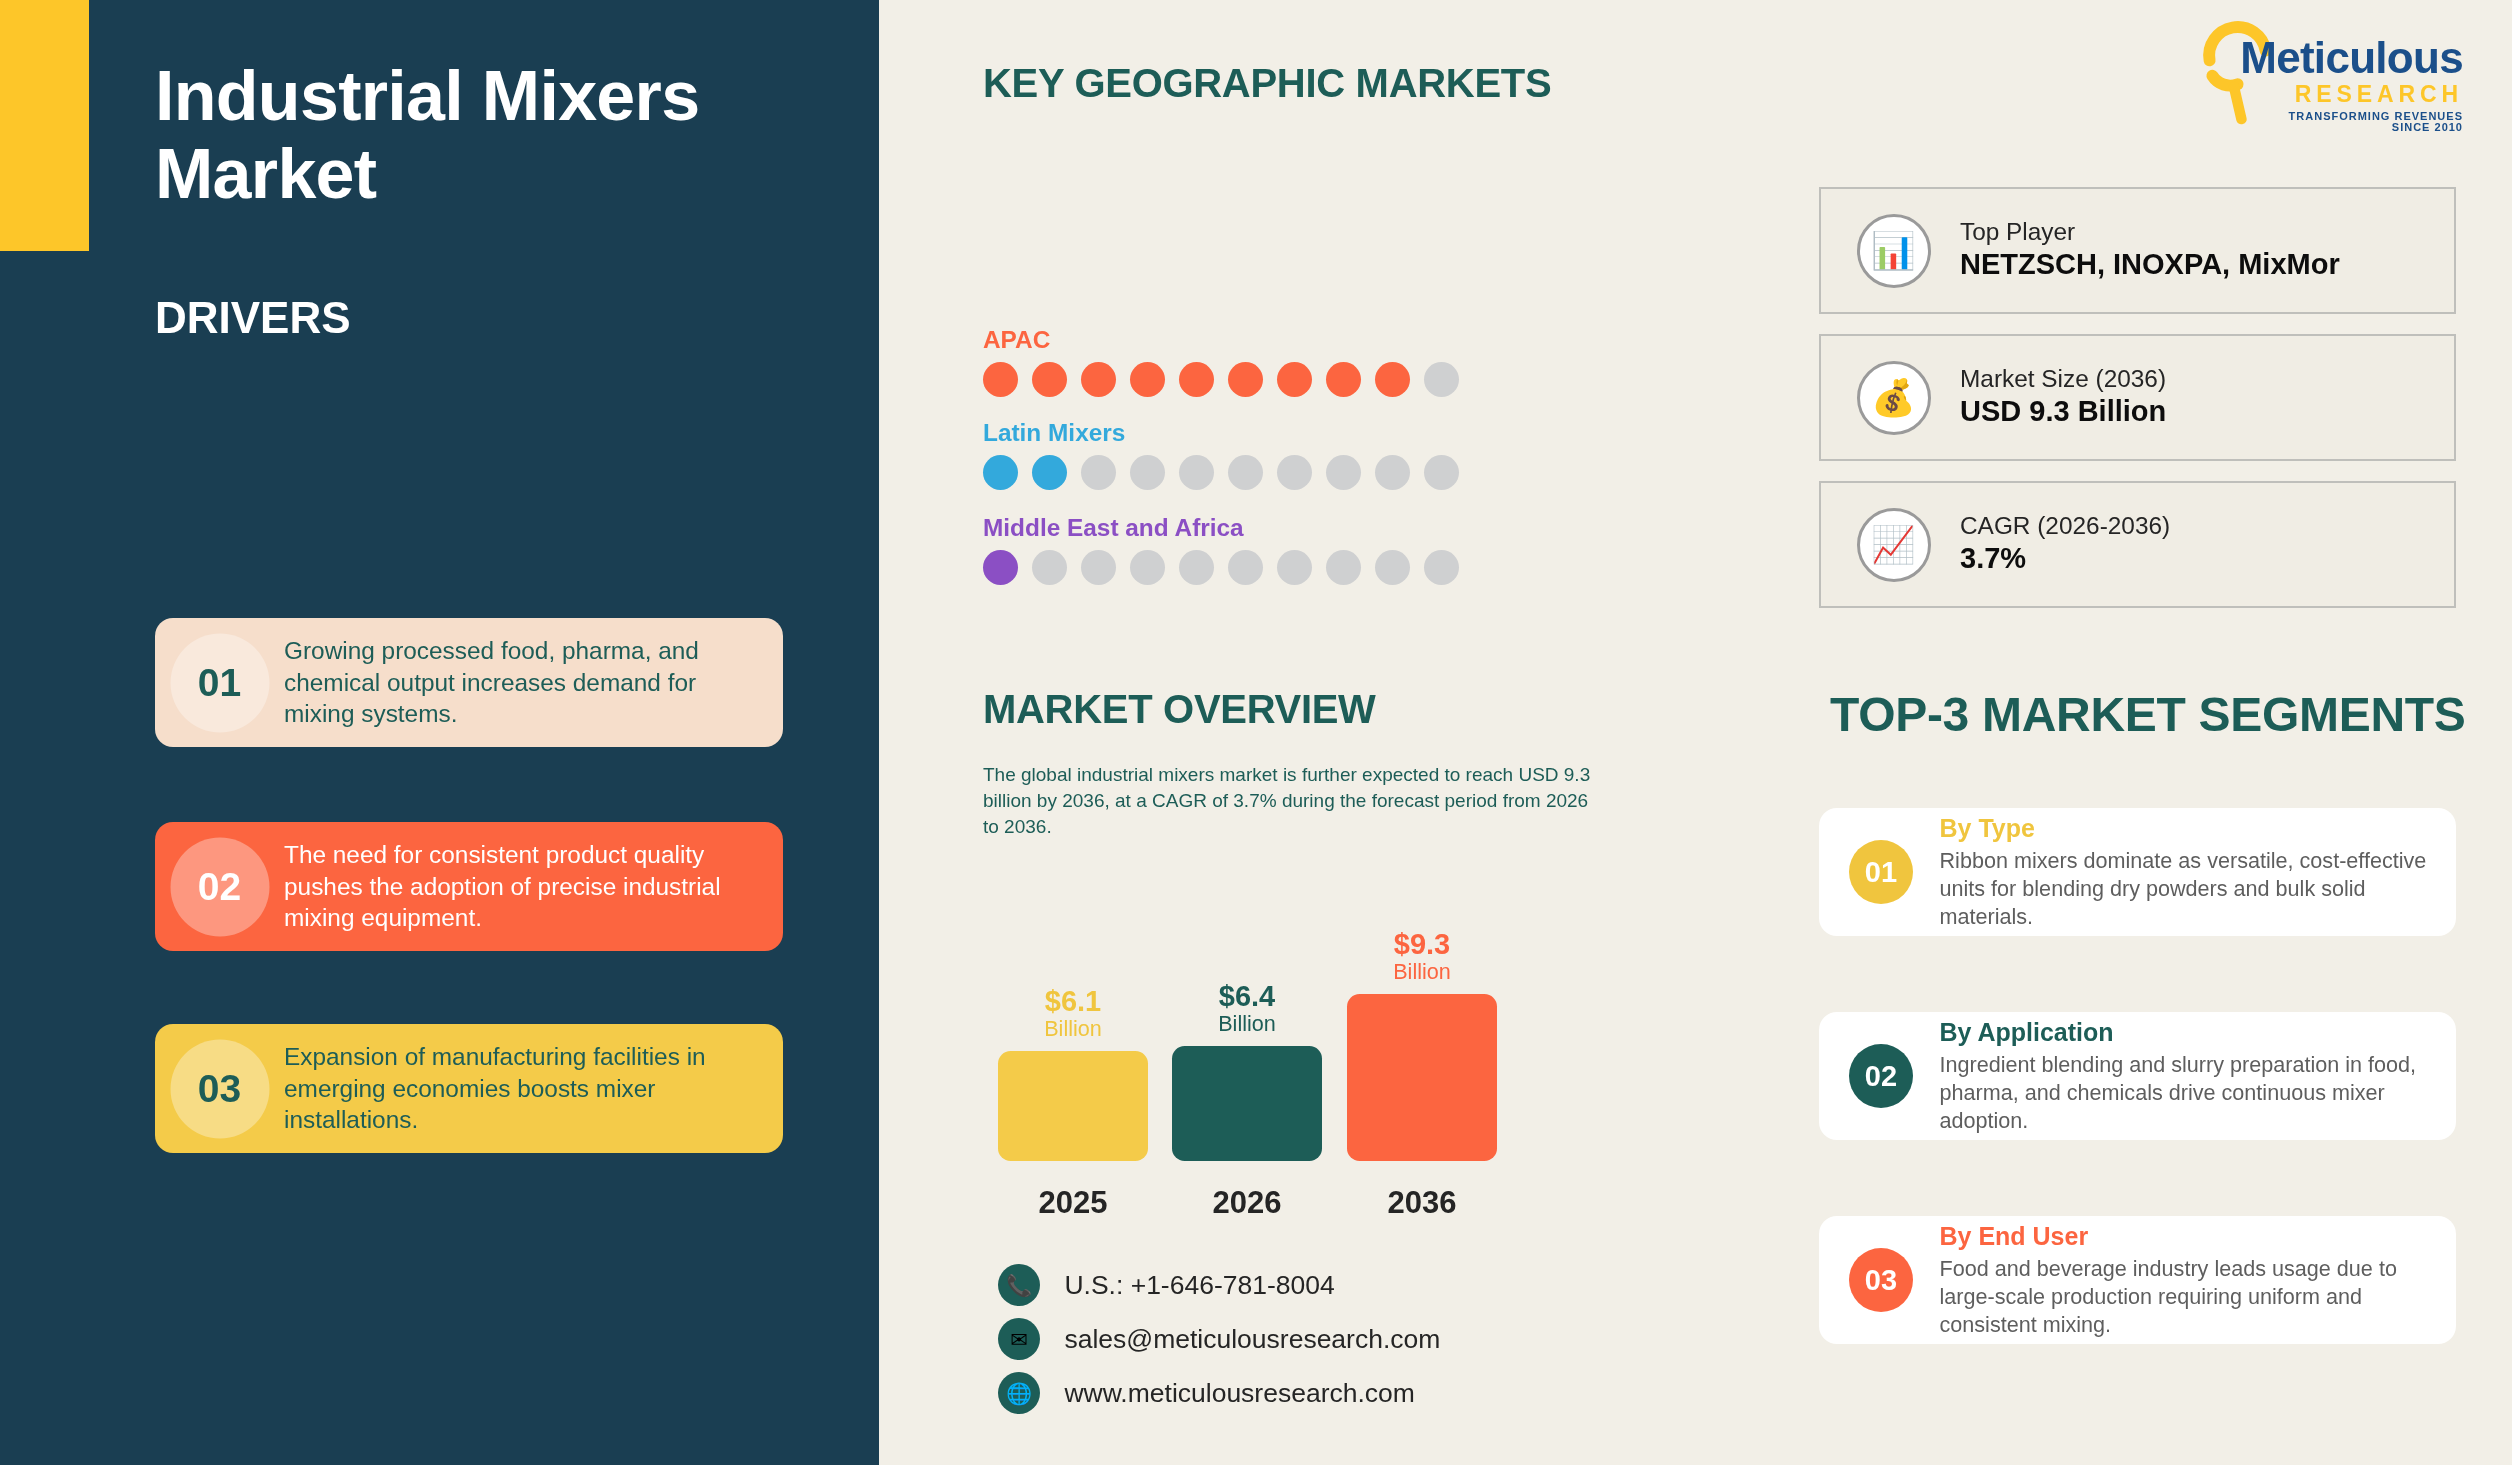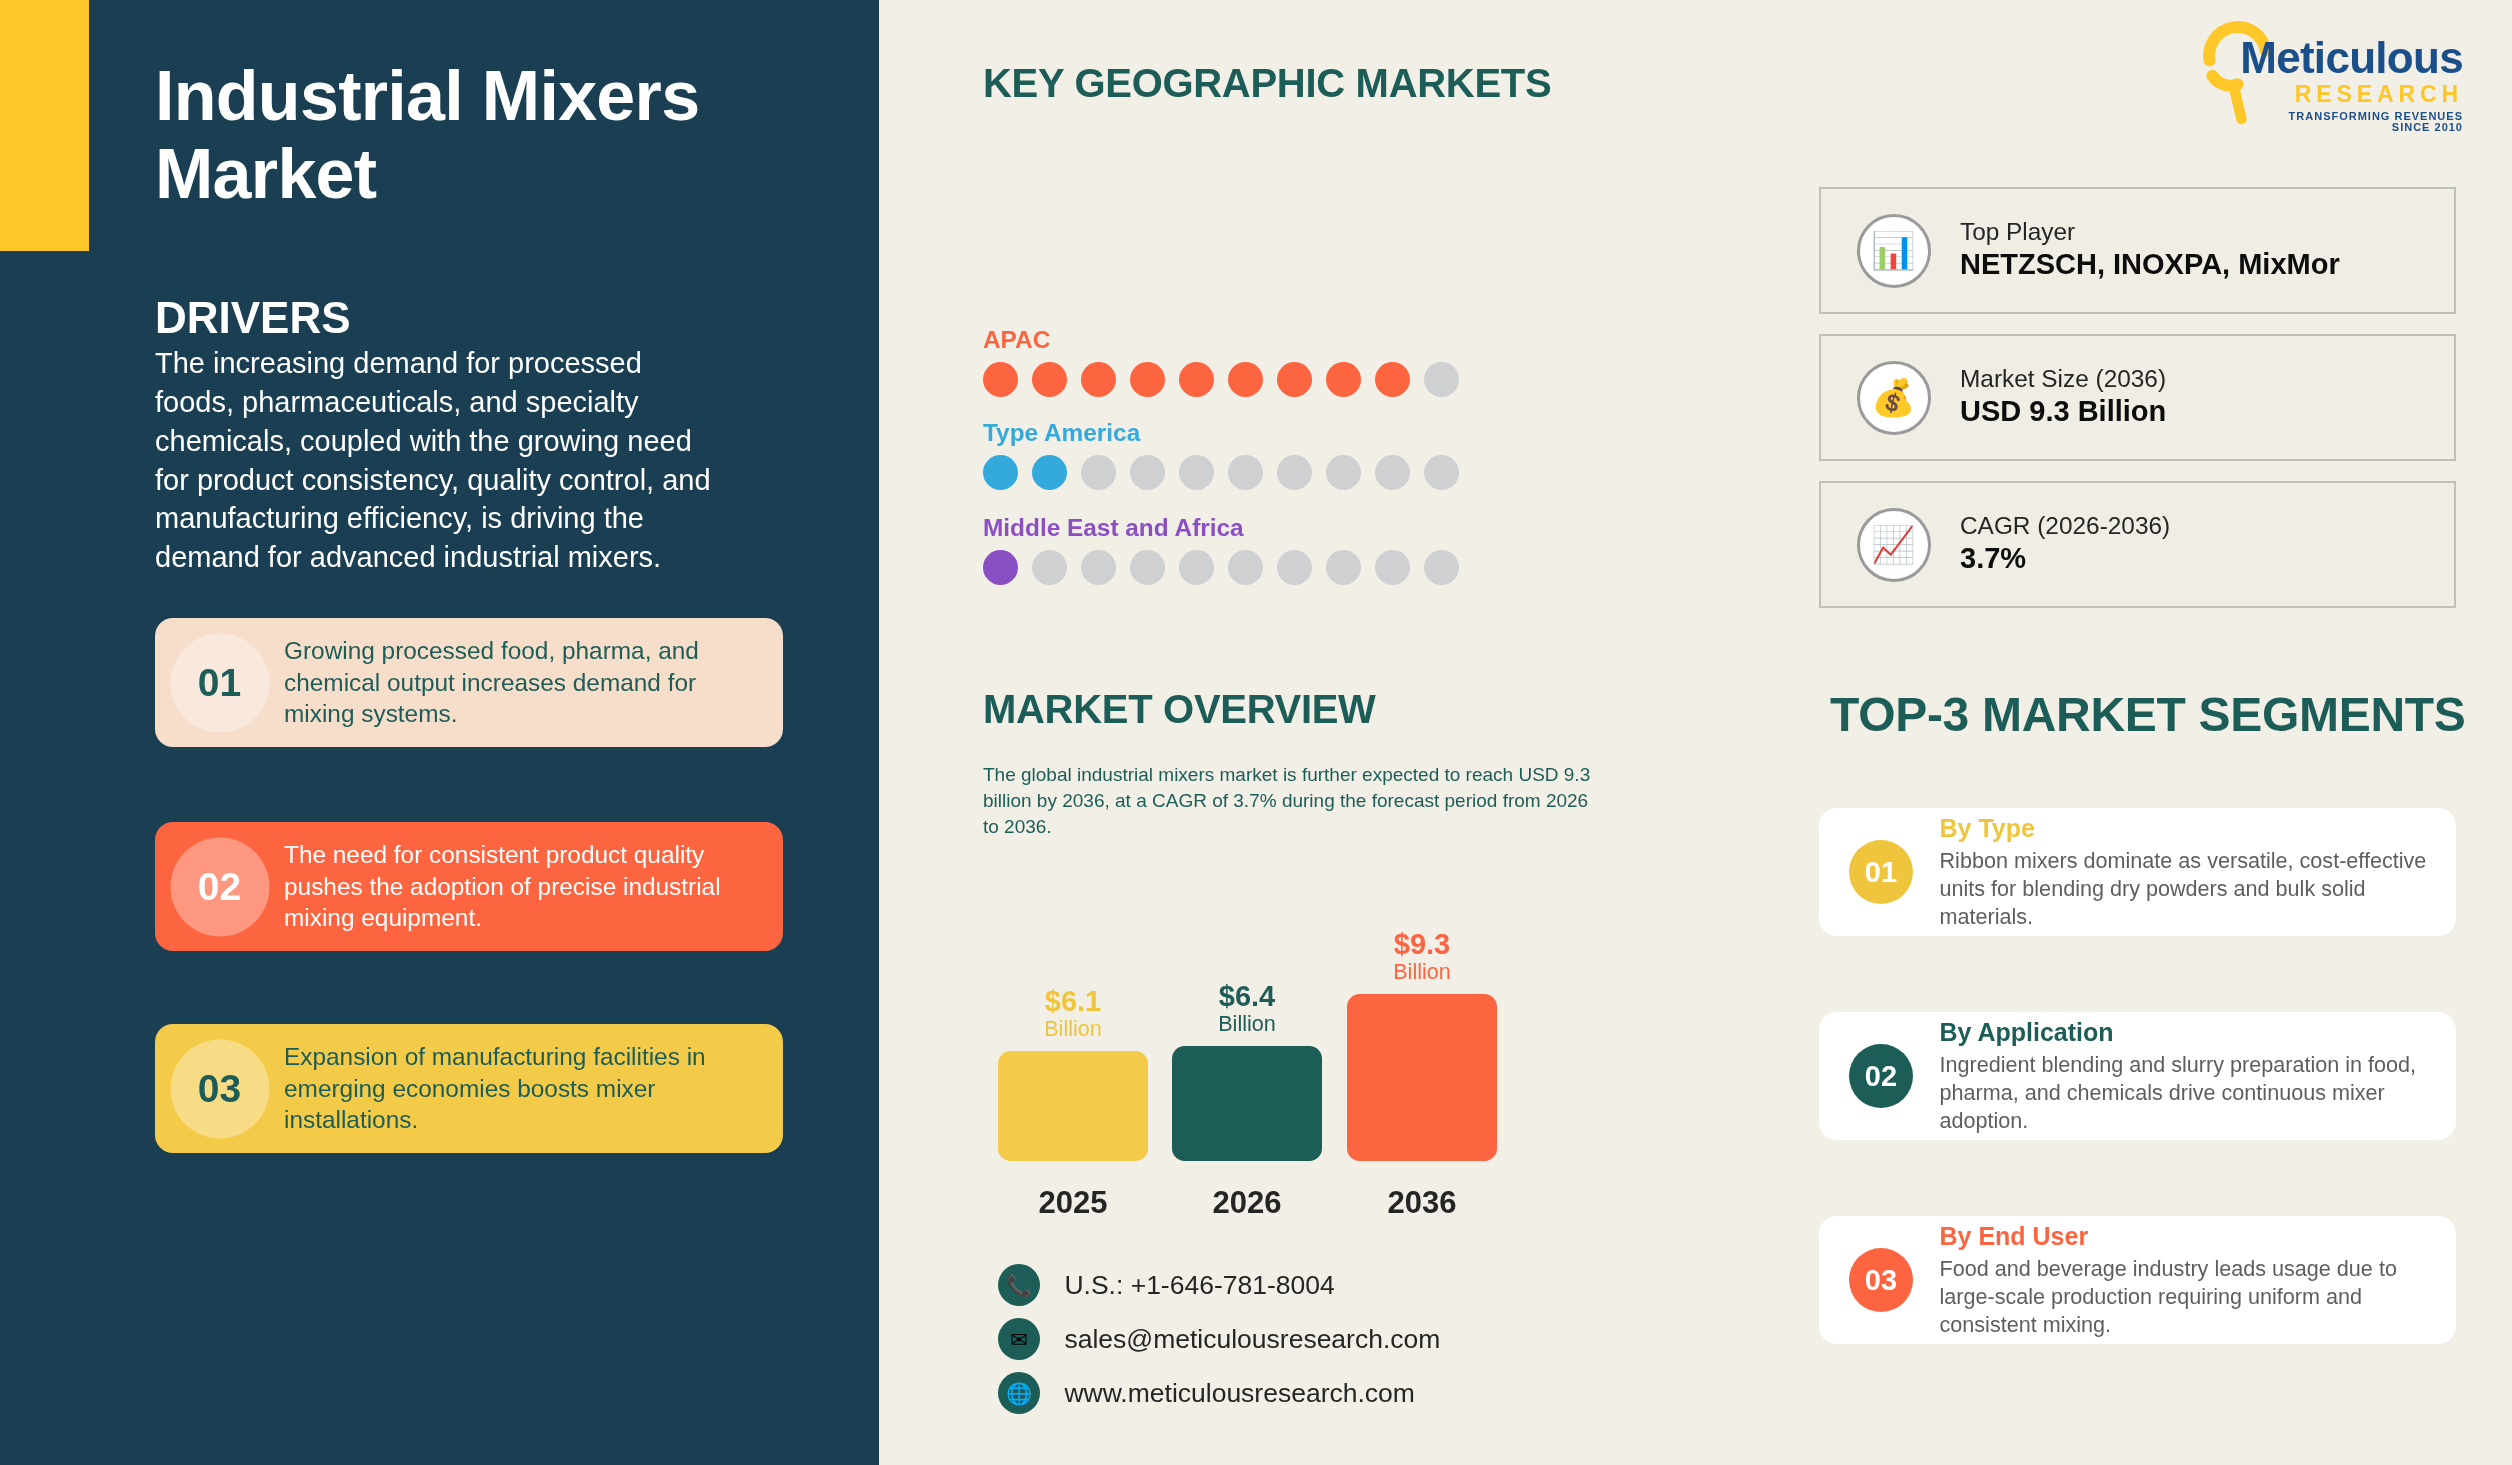--- a/index.html
+++ b/index.html
@@ -373,21 +373,20 @@
 <body>
 
 <div id="page">
 
   <div id="left-panel">
     <div id="accent-bar"></div>
 
     <div id="page-title">Industrial Mixers Market</div>
 
     <div id="drivers-heading">DRIVERS</div>
-    <div id="drivers-body">The increasing demand for processed foods, pharmaceuticals, and specialty chemicals, coupled with the growing need for product consistency, quality control, and manufacturing efficiency, is driving the demand for advanced industrial mixers.</div>
 
     <div class="driver-card" id="driver-card-1">
       <div class="driver-num-wrap">
         <div class="driver-halo"></div>
         <div class="driver-num">01</div>
       </div>
       <div class="driver-text">Growing processed food, pharma, and chemical output increases demand for mixing systems.</div>
     </div>
 
     <div class="driver-card" id="driver-card-2">
@@ -418,21 +417,21 @@
         <div class="geo-dot" style="background: rgb(252, 101, 64);"></div>
         <div class="geo-dot" style="background: rgb(252, 101, 64);"></div>
         <div class="geo-dot" style="background: rgb(252, 101, 64);"></div>
         <div class="geo-dot" style="background: rgb(252, 101, 64);"></div>
         <div class="geo-dot" style="background: rgb(252, 101, 64);"></div>
         <div class="geo-dot" style="background: rgb(252, 101, 64);"></div>
         <div class="geo-dot"></div>
       </div>
   </div>
   <div class="geo-row" id="geo-row-3">
-    <div class="geo-label" style="color: rgb(51, 169, 220);">Type America</div>
+    <div class="geo-label" style="color: rgb(51, 169, 220);">Latin Mixers</div>
     <div class="geo-dots">
         <div class="geo-dot" style="background: rgb(51, 169, 220);"></div>
         <div class="geo-dot" style="background: rgb(51, 169, 220);"></div>
         <div class="geo-dot"></div>
         <div class="geo-dot"></div>
         <div class="geo-dot"></div>
         <div class="geo-dot"></div>
         <div class="geo-dot"></div>
         <div class="geo-dot"></div>
         <div class="geo-dot"></div>

